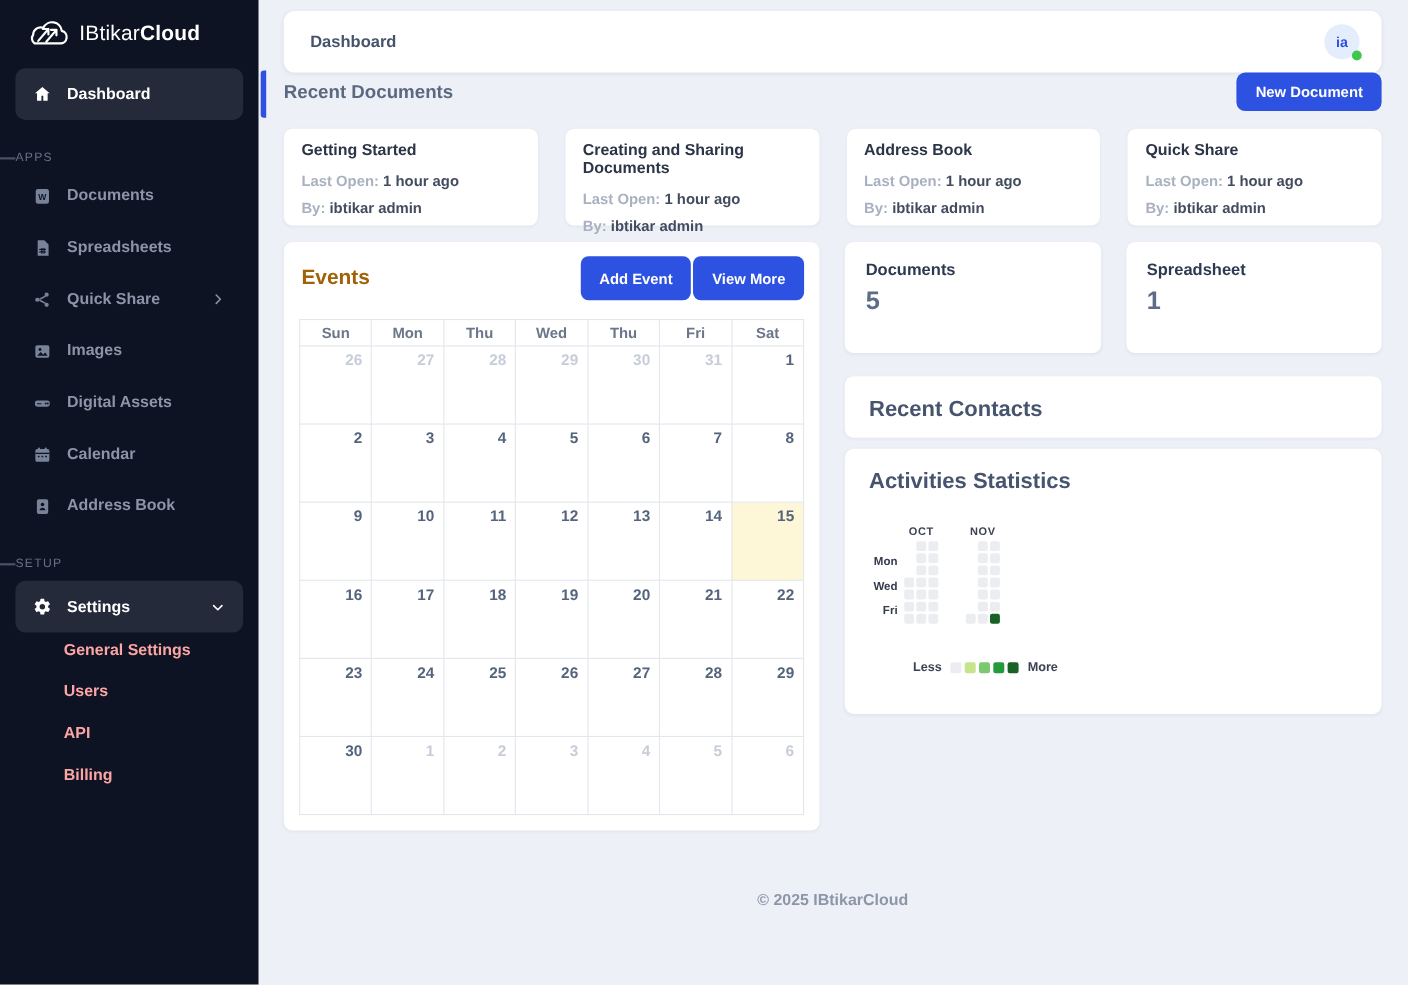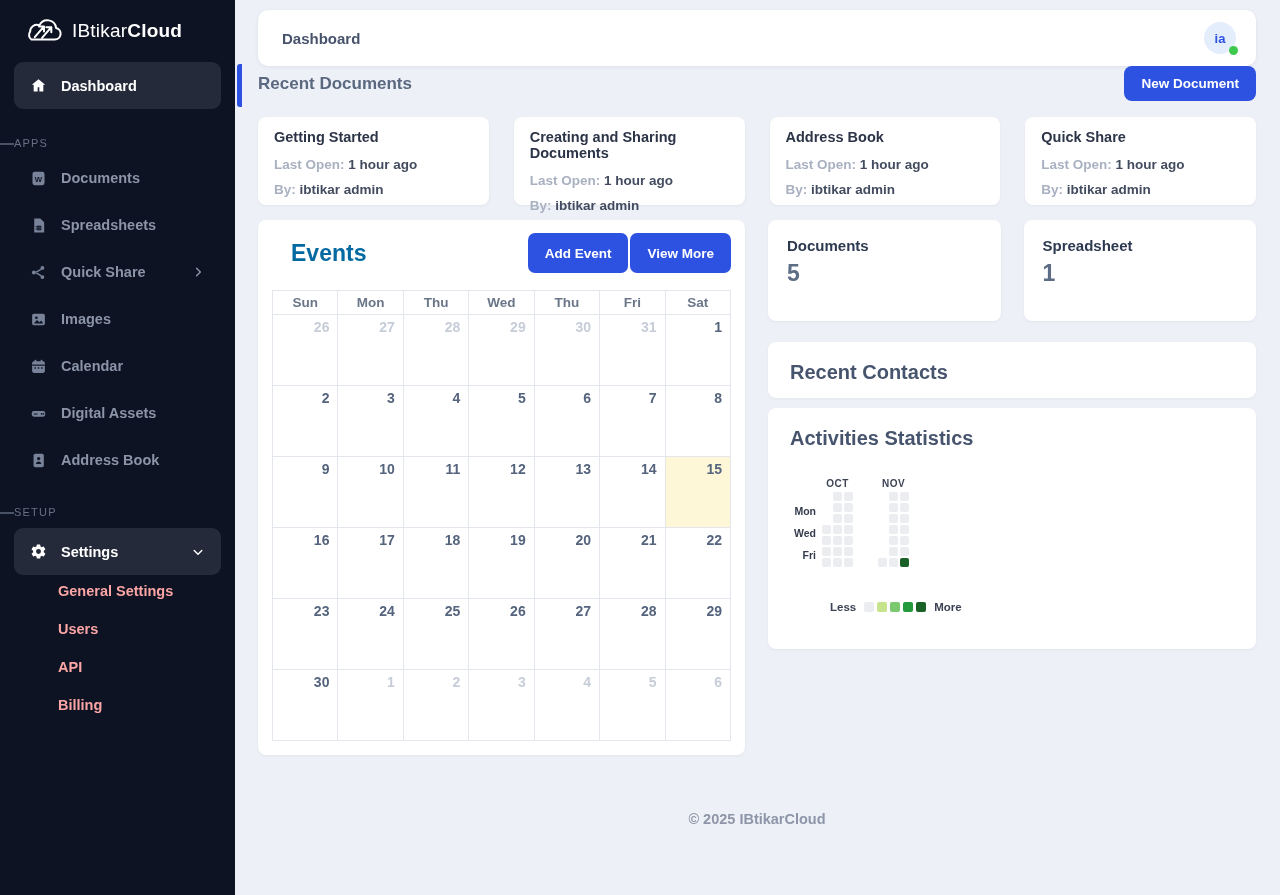--- a/index.html
+++ b/index.html
@@ -54,21 +54,21 @@
   .doc-card h3 { font-size:14.5px; font-weight:700; color:#2c3447; margin-bottom:8px; }
   .meta { font-size:13.5px; line-height:1.82; }
   .meta .lbl { color:#a9b1c1; font-weight:600; }
   .meta .val { color:#434c5f; font-weight:700; }
 
   .content-grid { display:grid; grid-template-columns:487px 1fr; gap:23px; align-items:start; }
 
   
   .events-card { background:#fff; border-radius:8px; padding:13px 14px 14px; box-shadow:0 1px 3px rgba(25,35,65,.05); }
   .events-header { display:flex; align-items:center; }
-  .events-title { font-size:23px; font-weight:800; color:#0369a1; margin-left:19px; }
+  .events-title { font-size:19px; font-weight:800; color:#a16207; margin-left:2px; }
   .events-actions { margin-left:auto; display:flex; gap:2px; }
   .events-actions .btn { border-radius:7px; }
   table.cal { width:100%; border-collapse:collapse; table-layout:fixed; margin-top:17px; }
   .cal th { border:1px solid #e3e6ec; height:24px; font-size:13.5px; font-weight:700; color:#6b7689; }
   .cal td { border:1px solid #e3e6ec; height:71px; vertical-align:top; text-align:right;
             padding:4px 8px 0 0; font-size:14px; font-weight:700; color:#55647d; }
   .cal td.muted { color:#c7cdd8; }
   .cal td.today { background:#fdf7d8; }
 
   
@@ -191,44 +191,44 @@
           <circle cx="9" cy="9.5" r="1.9" fill="#0d1322"></circle>
           <path d="M5.5 17.5l4.3-4.8 3.4 3.3 2.6-2.6 2.9 4.1z" fill="#0d1322"></path>
         </svg>
     </span>
     <span>Images</span>
   </div>
 
   <div class="nav-item">
     <span class="icon">
       <svg viewBox="0 0 24 24" width="17" height="17">
+          <rect x="2.5" y="8.5" width="19" height="8" rx="3" fill="currentColor"></rect>
+          <circle cx="16.3" cy="12.5" r="1.2" fill="#0d1322"></circle>
+          <circle cx="19" cy="12.5" r="1.2" fill="#0d1322"></circle>
+          <rect x="5" y="12" width="6" height="1.4" rx=".7" fill="#0d1322"></rect>
+        </svg>
+    </span>
+    <span>Digital Assets</span>
+  </div>
+
+  <div class="nav-item">
+    <span class="icon">
+      <svg viewBox="0 0 24 24" width="17" height="17">
           <rect x="3" y="4.5" width="18" height="16.5" rx="2.5" fill="currentColor"></rect>
           <rect x="6.5" y="2.5" width="2.4" height="4" rx="1" fill="currentColor"></rect>
           <rect x="15.1" y="2.5" width="2.4" height="4" rx="1" fill="currentColor"></rect>
           <rect x="3" y="9.3" width="18" height="1.6" fill="#0d1322"></rect>
           <g fill="#0d1322">
             <rect x="6.2" y="13" width="2.2" height="2.2" rx=".5"></rect>
             <rect x="10.9" y="13" width="2.2" height="2.2" rx=".5"></rect>
             <rect x="15.6" y="13" width="2.2" height="2.2" rx=".5"></rect>
           </g>
         </svg>
     </span>
     <span>Calendar</span>
-  </div>
-
-  <div class="nav-item">
-    <span class="icon">
-      <svg viewBox="0 0 24 24" width="17" height="17">
-          <rect x="2.5" y="8.5" width="19" height="8" rx="3" fill="currentColor"></rect>
-          <circle cx="16.3" cy="12.5" r="1.2" fill="#0d1322"></circle>
-          <circle cx="19" cy="12.5" r="1.2" fill="#0d1322"></circle>
-          <rect x="5" y="12" width="6" height="1.4" rx=".7" fill="#0d1322"></rect>
-        </svg>
-    </span>
-    <span>Digital Assets</span>
   </div>
 
   <div class="nav-item">
     <span class="icon">
       <svg viewBox="0 0 24 24" width="17" height="17">
           <rect x="5" y="2.5" width="14.5" height="19" rx="2.5" fill="currentColor"></rect>
           <circle cx="12.2" cy="9.3" r="2.3" fill="#0d1322"></circle>
           <path d="M8.5 16.8c0-2.1 1.7-3.4 3.7-3.4s3.7 1.3 3.7 3.4z" fill="#0d1322"></path>
         </svg>
     </span>

